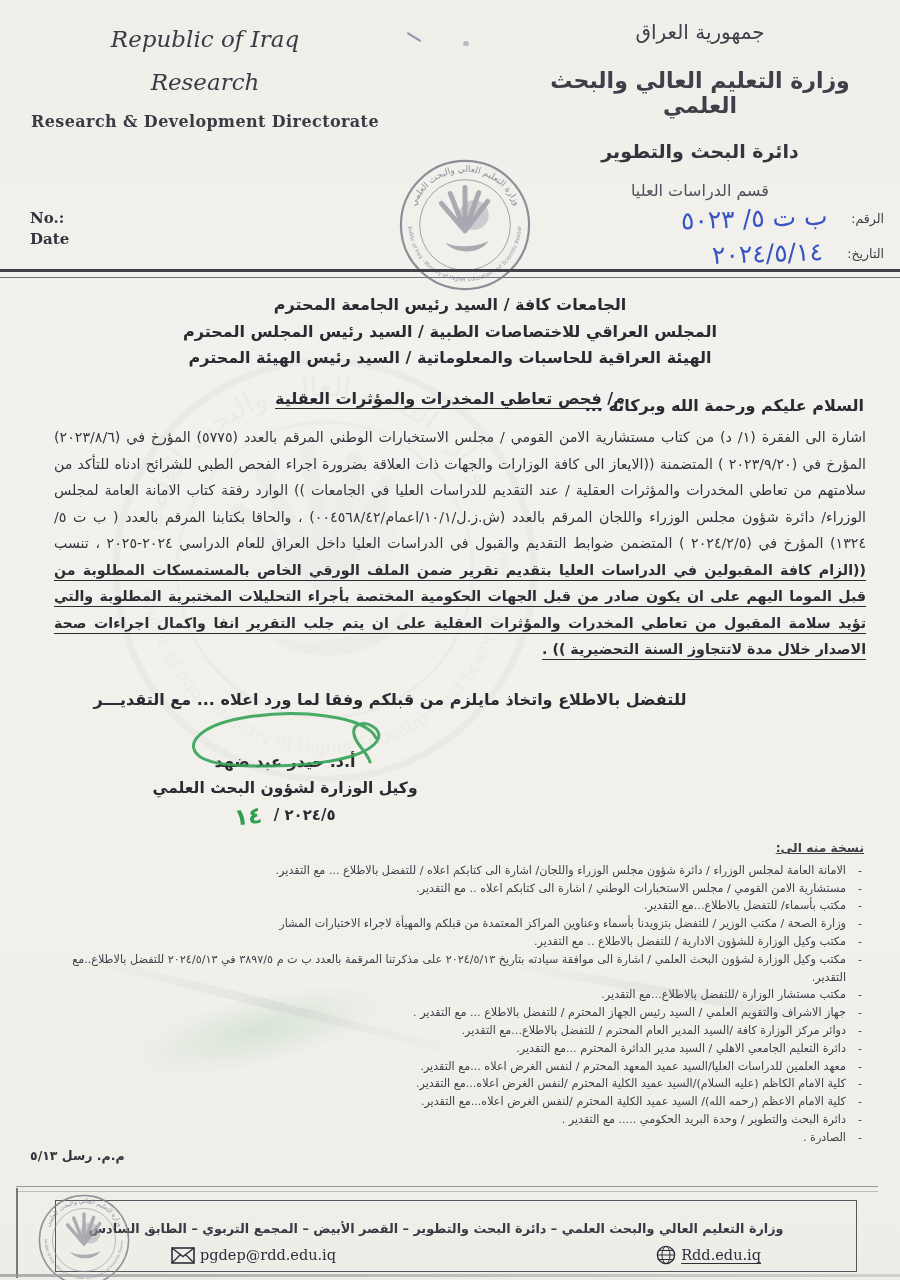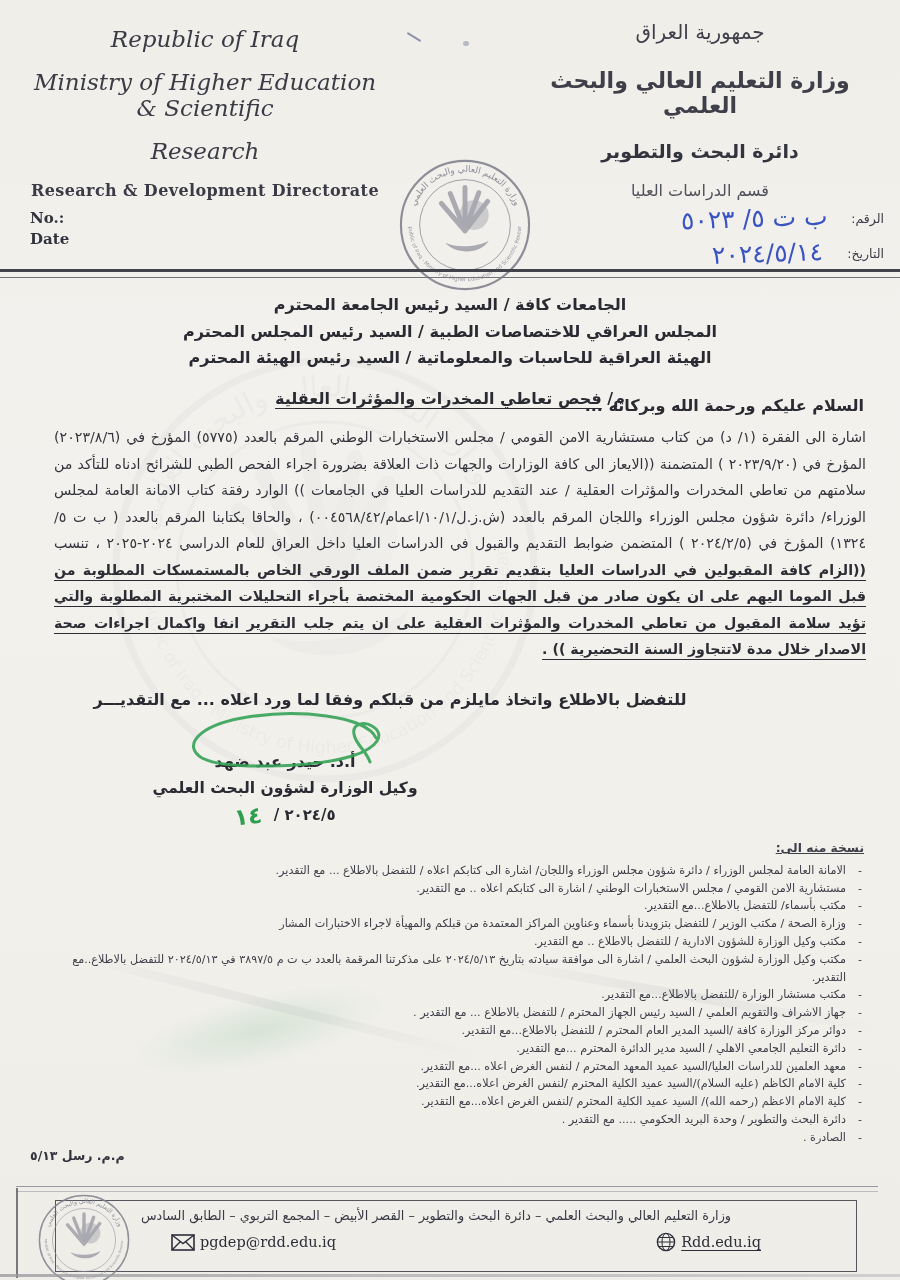--- a/index.html
+++ b/index.html
@@ -72,21 +72,21 @@
   .cc-item{padding-right:24px;text-indent:-16px;}
   .cc-item .dash{margin-left:12px;}
   .typist{position:absolute;left:30px;top:1148px;direction:rtl;font-weight:bold;
           font-size:12.5px;color:#33333d;}
   
   .footer-rule{position:absolute;left:16px;right:22px;top:1186px;height:4px;
                border-top:1.5px solid #98989d;border-bottom:1px solid #bcbcc0;}
   .footer-box{position:absolute;left:55px;top:1200px;width:800px;height:70px;
               border:1.4px solid #55555e;}
   .footer-address{direction:rtl;text-align:center;font-size:12.8px;color:#393944;
-                  margin-top:7px;padding:0 60px 0 20px;font-weight:400;}
+                  margin-top:20px;padding:0 60px 0 20px;font-weight:700;}
   .footer-contacts{display:flex;justify-content:space-between;align-items:center;
                    margin-top:9px;padding:0 95px 0 115px;}
   .contact{display:flex;align-items:center;gap:5px;font-family:"DejaVu Serif",serif;
            font-size:14.5px;color:#2e2e3a;}
   .contact .site{text-decoration:underline;text-underline-offset:3px;}
   .footer-seal{position:absolute;left:36px;top:1192px;width:96px;height:96px;opacity:.85;}
 </style>
 </head>
 <body>
 
@@ -118,21 +118,20 @@
     <svg width="450" height="450">
         <use href="#sealSym" width="450" height="450"></use>
       </svg>
   </div>
   <div class="green-blob"></div>
   <div class="streak s1"></div>
   <div class="streak s2"></div>
 
   <div class="hdr-left">
     <div class="l1">Republic of Iraq</div>
-    <div class="l1">Ministry of Higher Education &amp; Scientific</div>
     <div class="l1">Research</div>
     <div class="l4">Research &amp; Development Directorate</div>
   </div>
   <div class="no-date">
     <div>No.:</div>
     <div>Date</div>
   </div>
 
   <div class="hdr-right">
     <div class="ar-country">جمهورية العراق</div>

